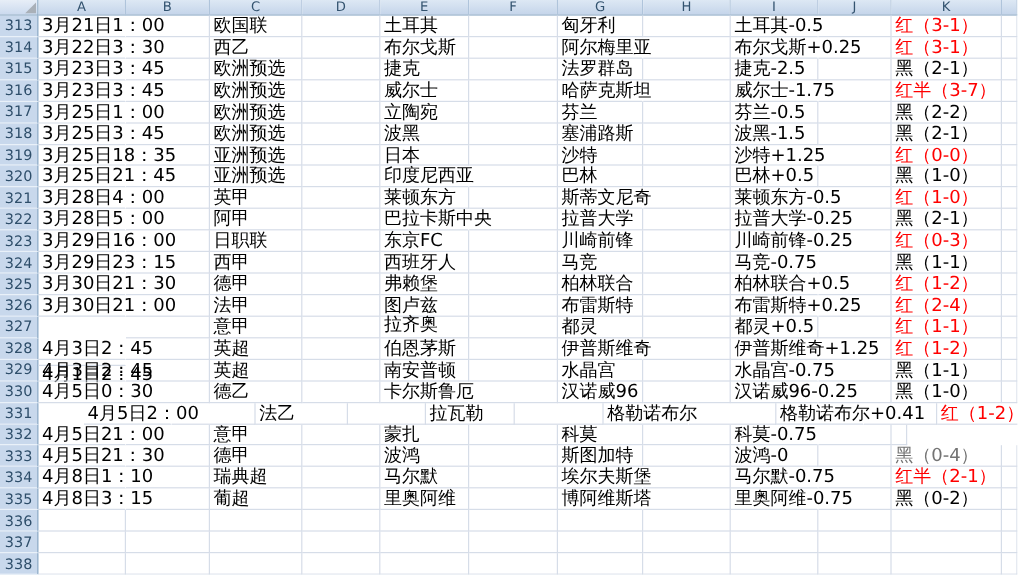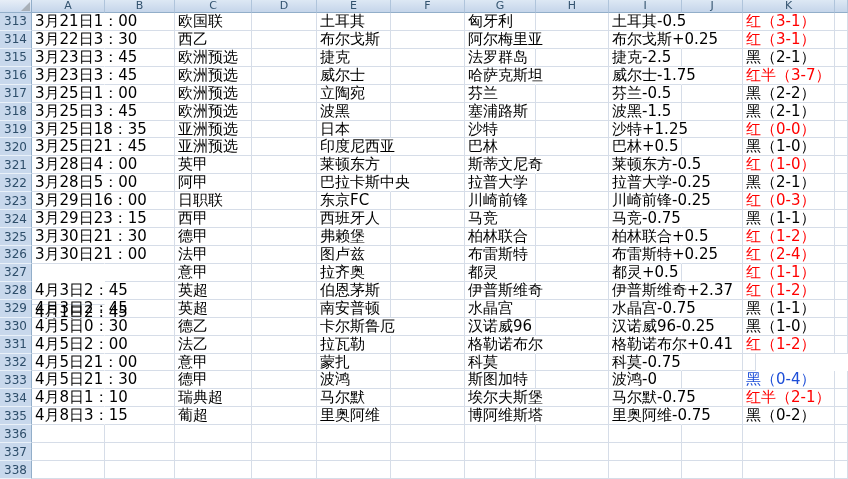--- a/index.html
+++ b/index.html
@@ -274,40 +274,40 @@
         <div class="cell" style="width: 61px;"></div>
         <div class="cell" style="width: 92px;"><span style="color: rgb(255, 0, 0);">红（2-4）</span></div>
         <div class="cell" style="width: 13px;"></div>
       </div>
       <div class="row">
         <div class="gut">327</div>
         <div class="cell" style="width: 73px; border-right-color: transparent; z-index: 2; margin-top: 40px;"><span>4月1日2：45</span></div>
         <div class="cell" style="width: 70px;"></div>
         <div class="cell" style="width: 77px;"><span>意甲</span></div>
         <div class="cell" style="width: 65px;"></div>
-        <div class="cell" style="width: 74px;"><span>拉齐奥</span></div>
+        <div class="cell" style="width: 74px; font-family: Liberation Mono, monospace;"><span>拉齐奥</span></div>
         <div class="cell" style="width: 74px;"></div>
         <div class="cell" style="width: 71px;"><span>都灵</span></div>
         <div class="cell" style="width: 73px;"></div>
         <div class="cell" style="width: 73px;"><span>都灵+0.5</span></div>
         <div class="cell" style="width: 61px;"></div>
         <div class="cell" style="width: 92px;"><span style="color: rgb(255, 0, 0);">红（1-1）</span></div>
         <div class="cell" style="width: 13px;"></div>
       </div>
       <div class="row">
         <div class="gut">328</div>
         <div class="cell" style="width: 73px; border-right-color: transparent; z-index: 2;"><span>4月3日2：45</span></div>
         <div class="cell" style="width: 70px;"></div>
         <div class="cell" style="width: 77px;"><span>英超</span></div>
         <div class="cell" style="width: 65px;"></div>
         <div class="cell" style="width: 74px;"><span>伯恩茅斯</span></div>
         <div class="cell" style="width: 74px;"></div>
         <div class="cell" style="width: 71px; border-right-color: transparent; z-index: 2;"><span>伊普斯维奇</span></div>
         <div class="cell" style="width: 73px;"></div>
-        <div class="cell" style="width: 73px; border-right-color: transparent; z-index: 2;"><span>伊普斯维奇+2.37</span></div>
+        <div class="cell" style="width: 73px; border-right-color: transparent; z-index: 2;"><span>伊普斯维奇+1.25</span></div>
         <div class="cell" style="width: 61px;"></div>
         <div class="cell" style="width: 92px;"><span style="color: rgb(255, 0, 0);">红（1-2）</span></div>
         <div class="cell" style="width: 13px;"></div>
       </div>
       <div class="row">
         <div class="gut">329</div>
         <div class="cell" style="width: 73px; border-right-color: transparent; z-index: 2;"><span>4月3日2：45</span></div>
         <div class="cell" style="width: 70px;"></div>
         <div class="cell" style="width: 77px;"><span>英超</span></div>
         <div class="cell" style="width: 65px;"></div>
@@ -330,21 +330,21 @@
         <div class="cell" style="width: 74px;"></div>
         <div class="cell" style="width: 71px;"><span>汉诺威96</span></div>
         <div class="cell" style="width: 73px;"></div>
         <div class="cell" style="width: 73px; border-right-color: transparent; z-index: 2;"><span>汉诺威96-0.25</span></div>
         <div class="cell" style="width: 61px;"></div>
         <div class="cell" style="width: 92px;"><span style="color: rgb(0, 0, 0);">黑（1-0）</span></div>
         <div class="cell" style="width: 13px;"></div>
       </div>
       <div class="row">
         <div class="gut">331</div>
-        <div class="cell" style="width: 73px; border-right-color: transparent; z-index: 2;"><span>4月5日2：00</span></div>
+        <div class="cell" style="width: 73px; border-right-color: transparent; z-index: 2; margin-left: 38px;"><span>4月5日2：00</span></div>
         <div class="cell" style="width: 70px;"></div>
         <div class="cell" style="width: 77px;"><span>法乙</span></div>
         <div class="cell" style="width: 65px;"></div>
         <div class="cell" style="width: 74px;"><span>拉瓦勒</span></div>
         <div class="cell" style="width: 74px;"></div>
         <div class="cell" style="width: 71px; border-right-color: transparent; z-index: 2;"><span>格勒诺布尔</span></div>
         <div class="cell" style="width: 73px;"></div>
         <div class="cell" style="width: 73px; border-right-color: transparent; z-index: 2;"><span>格勒诺布尔+0.41</span></div>
         <div class="cell" style="width: 61px;"></div>
         <div class="cell" style="width: 92px;"><span style="color: rgb(255, 0, 0);">红（1-2）</span></div>
@@ -369,21 +369,21 @@
         <div class="cell" style="width: 73px; border-right-color: transparent; z-index: 2;"><span>4月5日21：30</span></div>
         <div class="cell" style="width: 70px;"></div>
         <div class="cell" style="width: 77px;"><span>德甲</span></div>
         <div class="cell" style="width: 65px;"></div>
         <div class="cell" style="width: 74px;"><span>波鸿</span></div>
         <div class="cell" style="width: 74px;"></div>
         <div class="cell" style="width: 71px;"><span>斯图加特</span></div>
         <div class="cell" style="width: 73px;"></div>
         <div class="cell" style="width: 73px;"><span>波鸿-0</span></div>
         <div class="cell" style="width: 61px;"></div>
-        <div class="cell" style="width: 92px;"><span style="color: #1d4ed8; text-align: center;">黑（0-4）</span></div>
+        <div class="cell" style="width: 92px;"><span style="color: #737373; text-align: center;">黑（0-4）</span></div>
         <div class="cell" style="width: 13px;"></div>
       </div>
       <div class="row">
         <div class="gut">334</div>
         <div class="cell" style="width: 73px; border-right-color: transparent; z-index: 2;"><span>4月8日1：10</span></div>
         <div class="cell" style="width: 70px;"></div>
         <div class="cell" style="width: 77px;"><span>瑞典超</span></div>
         <div class="cell" style="width: 65px;"></div>
         <div class="cell" style="width: 74px;"><span>马尔默</span></div>
         <div class="cell" style="width: 74px;"></div>

